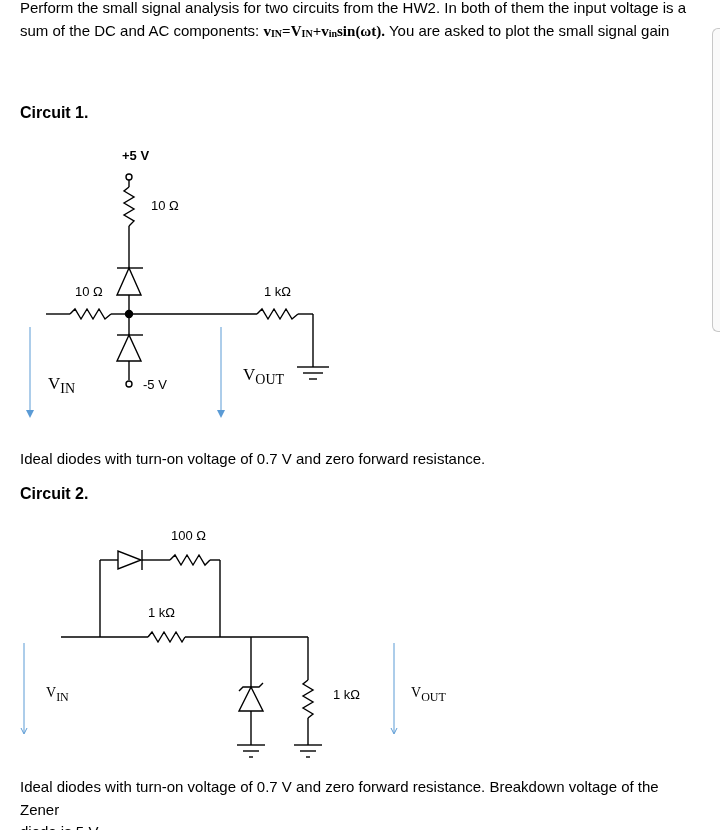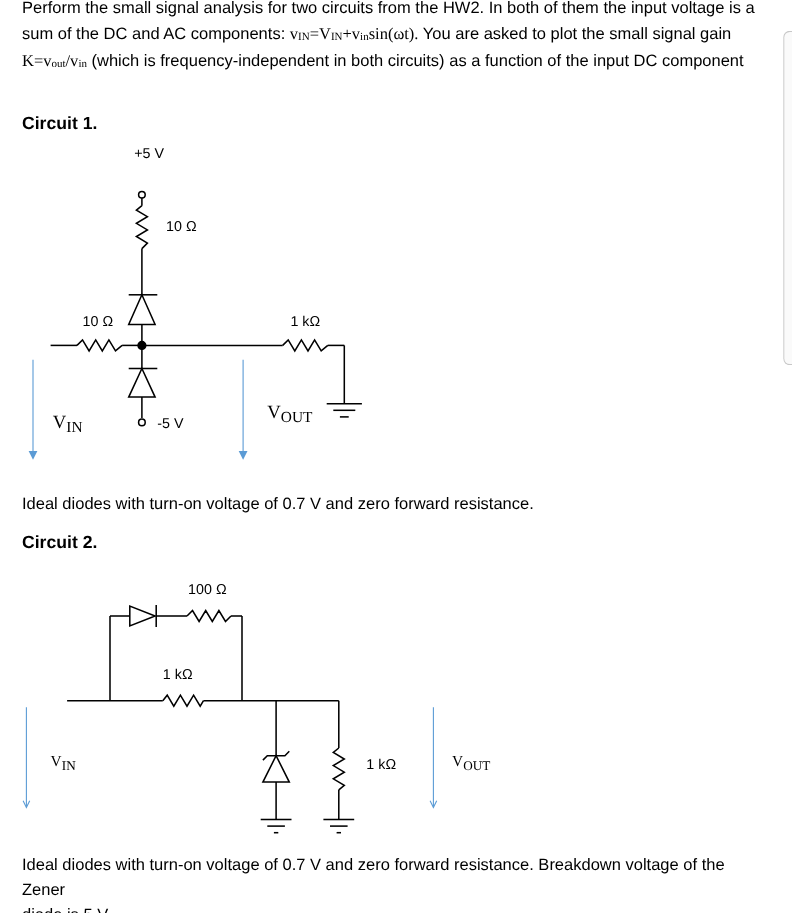--- a/index.html
+++ b/index.html
@@ -1,38 +1,35 @@
 <!DOCTYPE html>
 <html><head>
 <meta charset="utf-8">
 <style>
   html, body { margin:0; padding:0; background:#ffffff; }
   body { width:720px; height:830px; position:relative; overflow:hidden;
          font-family: "Liberation Sans", "DejaVu Sans", sans-serif; color:#000; }
   .para { position:absolute; left:20px; width:680px; font-size:15px; line-height:22.5px; }
-  .serif { font-family: "Liberation Serif", "DejaVu Serif", serif; }
+  .serif { font-family: "Liberation Serif", "DejaVu Serif", serif; font-weight: bold; }
   .sub { font-size:10px; vertical-align:-1px; }
   .heading { position:absolute; left:20px; font-size:16px; font-weight:bold; }
   .lbl { position:absolute; font-size:13px; white-space:nowrap; }
   .vlbl { position:absolute; font-family:"Liberation Serif","DejaVu Serif",serif; font-size:17px; white-space:nowrap;text-align:center; }
   .vlbl .s { font-size:14px; vertical-align:-4px; }
   svg { position:absolute; left:0; top:0; }
   .side-panel { position:absolute; left:712px; top:28px; width:20px; height:302px;
                 border:1px solid #c8c8c8; border-right:none; border-radius:6px 0 0 6px; background:#fafafa; }
 </style>
 </head>
 <body>
 
 <div class="para" style="top:-3px;">
   <div>Perform the small signal analysis for two circuits from the HW2. In both of them the input voltage is a</div>
   <div>
     <span>sum of the DC and AC components: </span><span class="serif"><span>v</span><span class="sub">IN</span><span>=</span><span>V</span><span class="sub">IN</span><span>+</span><span>v</span><span class="sub">in</span><span>sin(ωt).</span></span><span> You are asked to plot the small signal gain</span>
-  </div>
-  <div>
-    <span class="serif"><span>K=v</span><span class="sub">out</span><span>/v</span><span class="sub">in</span></span><span> (which is frequency-independent in both circuits) as a function of the input DC component</span>
   </div>
 </div>
 
 <div class="side-panel"></div>
 
 <div class="heading" style="top:104px;">Circuit 1.</div>
 
 <svg width="720" height="830" stroke="#000" stroke-width="1.4" fill="none">
 
   <g>
@@ -125,21 +122,21 @@
       <line x1="24" y1="643" x2="24" y2="733"></line>
       <polyline points="21,728 24,734 27,728"></polyline>
     </g>
     <g stroke="#5b9bd5" stroke-width="1">
       <line x1="394" y1="643" x2="394" y2="733"></line>
       <polyline points="391,728 394,734 397,728"></polyline>
     </g>
   </g>
 </svg>
 
-<div class="lbl" style="left:122px; top:132px;">+5 V</div>
+<div class="lbl" style="left:122px; top:148px;font-weight:bold;">+5 V</div>
 <div class="lbl" style="left:151px; top:198px;">10 Ω</div>
 <div class="lbl" style="left:75px; top:284px;">10 Ω</div>
 <div class="lbl" style="left:264px; top:284px;">1 kΩ</div>
 <div class="lbl" style="left:127px; top:377px;margin-left:16px;">-5 V</div>
 <div class="vlbl" style="left:48px; top:374px;"><span>V</span><span class="s">IN</span></div>
 <div class="vlbl" style="left:243px; top:365px;"><span>V</span><span class="s">OUT</span></div>
 
 <div class="para" style="top:448px;">Ideal diodes with turn-on voltage of 0.7 V and zero forward resistance.</div>
 
 <div class="heading" style="top:485px;">Circuit 2.</div>

